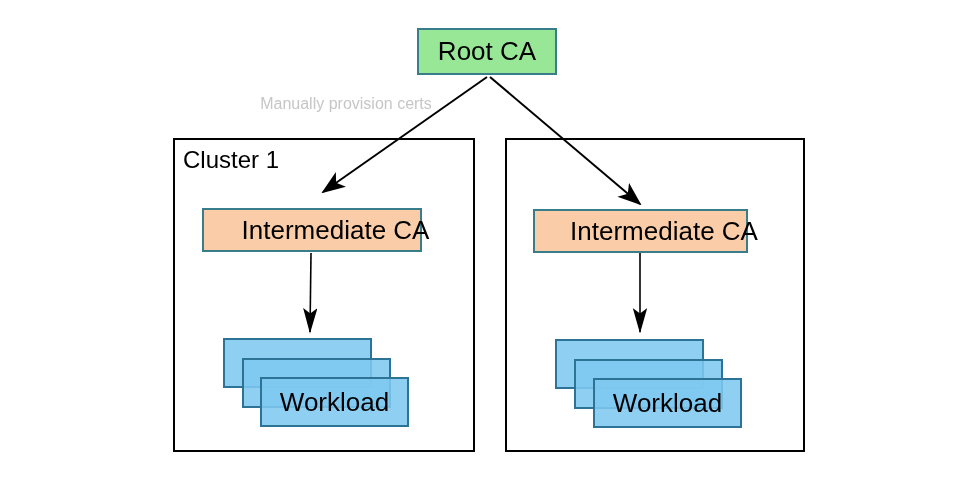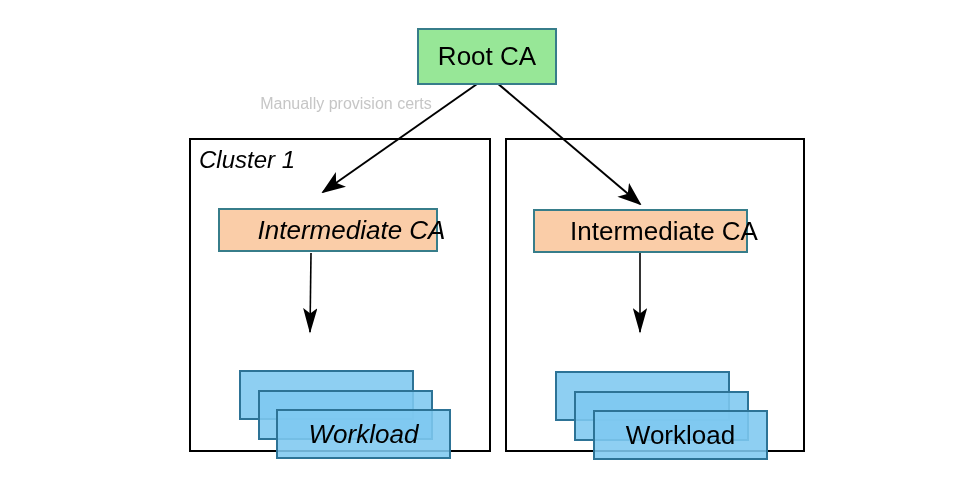--- a/index.html
+++ b/index.html
@@ -34,65 +34,64 @@
   .node {
     position: absolute;
     box-sizing: border-box;
     display: flex;
     align-items: center;
     justify-content: center;
     white-space: nowrap;
   }
   .root-node {
     left: 417px; top: 28px;
-    width: 140px; height: 57px;
+    width: 140px; height: 47px;
     background: var(--root-fill, #97E797);
     border: 2px solid var(--ca-border, #377D8A);
     font-size: 26px;
   }
   .intermediate-node {
     background: var(--intermediate-fill, #FACDA8);
     border: 2px solid var(--ca-border, #377D8A);
     font-size: 26px;
     padding-left: 47px;
   }
   
   .cluster {
     position: absolute;
     box-sizing: border-box;
     border: 2px solid var(--cluster-border, #000);
     background: transparent;
   }
-  .cluster-1 { left: 189px; top: 138px; width: 302px; height: 314px; font-style: italic; }
+  .cluster-1 { left: 173px; top: 138px; width: 302px; height: 314px; }
   .cluster-2 { left: 505px; top: 138px; width: 300px; height: 314px; }
   .cluster-title {
     position: absolute;
     font-size: 24px;
     line-height: 1.1;
     white-space: nowrap;
   }
   .cluster-title.tl { left: 8px;  top: 7px; }
   .cluster-title.tr { right: 13px; top: 7px; }
 
   .cluster-1 .intermediate-node { left: 27px; top: 68px; width: 220px; height: 44px; }
   .cluster-2 .intermediate-node { left: 26px; top: 69px; width: 215px; height: 44px; }
 
   
   .workload-card {
     position: absolute;
     box-sizing: border-box;
-    width: 175px; height: 50px;
+    width: 149px; height: 50px;
     background: var(--workload-fill, rgba(126,200,240,0.88));
     border: 2px solid var(--workload-border, #2D7396);
     display: flex;
     align-items: center;
     justify-content: center;
     font-size: 26px;
     white-space: nowrap;
-    margin-top: 32px;
   }
   .cluster-1 .card-back   { left: 48px; top: 198px; }
   .cluster-1 .card-middle { left: 67px; top: 218px; }
   .cluster-1 .card-front  { left: 85px; top: 237px; }
   .cluster-2 .card-back   { left: 48px; top: 199px; }
   .cluster-2 .card-middle { left: 67px; top: 219px; }
   .cluster-2 .card-front  { left: 86px; top: 238px; }
 
   
   .edge-label {

